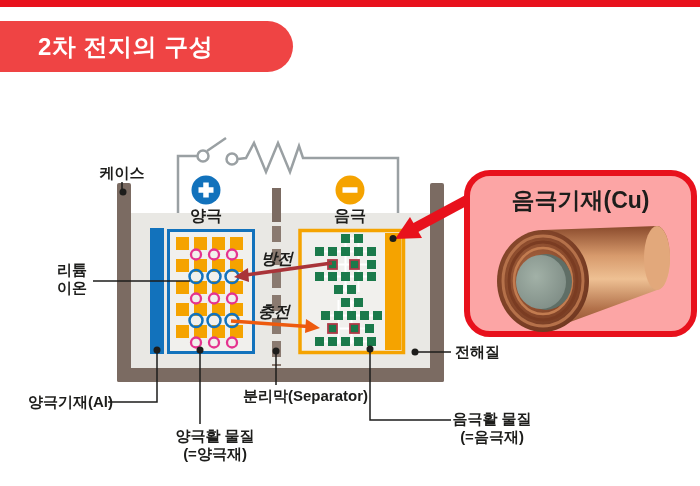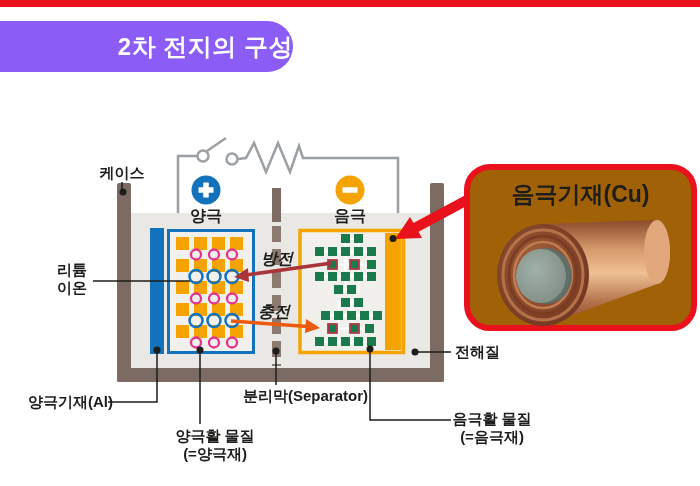--- a/index.html
+++ b/index.html
@@ -8,34 +8,34 @@
     background:#ffffff;
     font-family:"Liberation Sans","DejaVu Sans",sans-serif;
     color:#1d1d1b;
   }
   .top-strip{
     position:absolute;left:0;top:0;width:700px;height:7px;
     background:#e8111c;
   }
   .banner{
     position:absolute;left:0;top:21px;width:293px;height:51px;
-    background:#8b5cf6;border-radius:0 26px 26px 0;
-    display:flex;align-items:center;justify-content:flex-end;
+    background:#ef4444;border-radius:0 26px 26px 0;
+    display:flex;align-items:center;
   }
   .banner span{
     color:#ffffff;font-size:24px;font-weight:bold;
     padding-left:38px;letter-spacing:0.5px;white-space:nowrap;
   }
   .diagram-svg{
     position:absolute;left:0;top:0;width:700px;height:486px;
   }
   .callout{
-    position:absolute;left:464px;top:164px;width:233px;height:167px;
+    position:absolute;left:464px;top:170px;width:233px;height:167px;
     box-sizing:border-box;border:6px solid #e8111c;border-radius:26px;
-    background:#a16207;text-align:center;
+    background:#fca5a5;text-align:center;
   }
   .callout-title{
     margin-top:9px;font-size:23px;font-weight:bold;color:#1d1d1b;
     white-space:nowrap;
   }
   .callout svg{display:block;margin:1px auto 0 auto;}
   text{fill:#1d1d1b;font-family:"Liberation Sans","DejaVu Sans",sans-serif;}
   .lbl{font-size:15px;font-weight:bold;}
   .lbl-big{font-size:16px;font-weight:bold;}
 </style>

